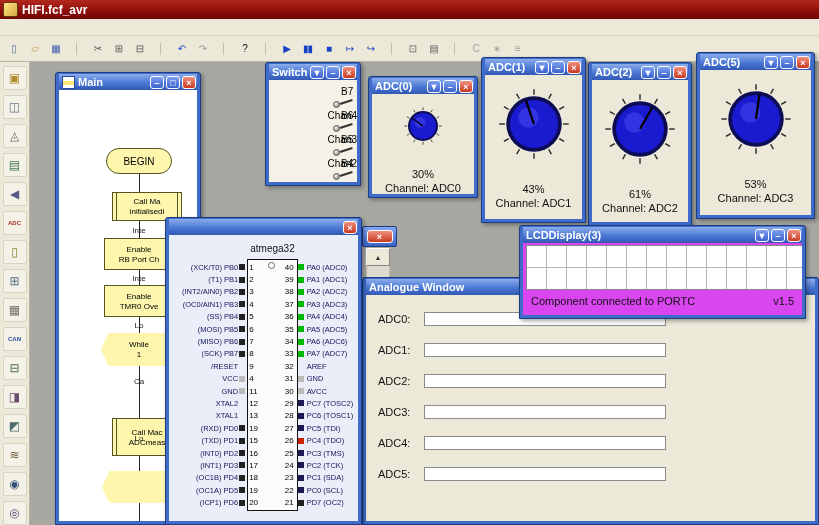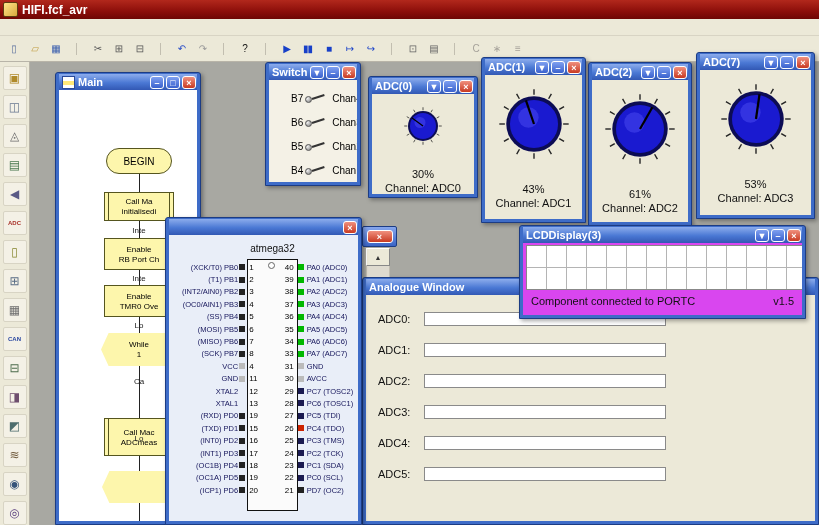--- a/index.html
+++ b/index.html
@@ -49,30 +49,30 @@
   
   .main-body{background:#fff;}
   .flow-icon{width:11px;height:11px;background:#fff;border:1px solid #2a4a9a;margin-right:3px;
     background:linear-gradient(180deg,#fff 40%,#ffe87a 40%,#ffe87a 70%,#fff 70%);}
   .fc-line{position:absolute;left:80px;top:84px;width:1px;height:349px;background:#222;}
   .fc{position:absolute;font:8px "Liberation Sans",sans-serif;color:#000;text-align:center;box-sizing:border-box;}
   .fc-oval{background:#fdf6ac;border:1px solid #55551f;border-radius:13px;font-size:10px;
     display:flex;align-items:center;justify-content:center;}
   .fc-box{background:#fdf6ac;border:1px solid #55551f;display:flex;flex-direction:column;
     justify-content:center;gap:1px;}
-  .fc-call{position:relative;}
+  .fc-call{position:relative;margin-left:8px;}
   .fc-call::before,.fc-call::after{content:"";position:absolute;top:0;bottom:0;width:1px;background:#55551f;}
   .fc-call::before{left:3px;} .fc-call::after{right:3px;}
   .fc-hex{background:#fdf6ac;clip-path:polygon(10% 0,90% 0,100% 50%,90% 100%,10% 100%,0 50%);
     display:flex;flex-direction:column;justify-content:center;gap:1px;}
   .fc-cap{font-size:8px;color:#222;}
 
   
   .sw-body{background:#f4f1e6;padding-top:6px;}
-  .sw-row{display:flex;align-items:center;height:24px;padding-left:22px;}
+  .sw-row{display:flex;align-items:flex-end;height:24px;padding-left:22px;flex-direction:column;}
   .sw-pin{width:16px;font-size:10px;}
   .sw{position:relative;width:26px;height:13px;flex:none;}
   .sw-knob{position:absolute;left:2px;top:4px;width:7px;height:7px;border-radius:50%;
     background:radial-gradient(circle at 30% 30%,#f2f2f2,#7a7a7a);border:1px solid #555;box-sizing:border-box;}
   .sw-lever{position:absolute;left:9px;top:6px;width:13px;height:2px;background:#333;
     transform:rotate(-18deg);transform-origin:left center;}
   .sw-wire{width:7px;height:1px;background:#333;margin:0 2px 0 1px;}
   .sw-chan{font-size:10px;}
 
   
@@ -547,21 +547,21 @@
         <line x1="40" y1="40" x2="40" y2="13" stroke="#000" stroke-width="2.4"></line>
       </g>
     </svg>
     <div class="adc-pct">61%</div>
     <div class="adc-ch">Channel: ADC2</div>
   </div>
 </div>
 
 <div class="win" style="left:696px;top:52px;width:119px;height:167px;z-index:3">
   <div class="titlebar">
-    <span class="wtitle">ADC(7)</span>
+    <span class="wtitle">ADC(5)</span>
     <span class="wbtns">
       <span class="wbtn">▼</span>
       <span class="wbtn">–</span>
       <span class="wbtn close">×</span>
     </span>
   </div>
   <div class="win-body adc-body">
     <svg class="knob" width="74" height="74" viewBox="0 0 80 80">
       <g class="knob-ticks">
           <line x1="71.5" y1="40.0" x2="77.5" y2="40.0" stroke="#222" stroke-width="1.5"></line>
@@ -666,20 +666,29 @@
         <div class="chip-row">
         <span class="pl">(SCK) PB7</span>
         <span class="pind" style="background: rgb(34, 34, 34);"></span>
         <span class="pnl">8</span>
         <span class="pmid"></span>
         <span class="pnr">33</span>
         <span class="pind" style="background: rgb(0, 184, 0);"></span>
         <span class="prr">PA7 (ADC7)</span>
       </div>
         <div class="chip-row">
+        <span class="pl">/RESET</span>
+        <span class="pind" style="background: transparent;"></span>
+        <span class="pnl">9</span>
+        <span class="pmid"></span>
+        <span class="pnr">32</span>
+        <span class="pind" style="background: transparent;"></span>
+        <span class="prr">AREF</span>
+      </div>
+        <div class="chip-row">
         <span class="pl">VCC</span>
         <span class="pind" style="background: rgb(187, 187, 187);"></span>
         <span class="pnl">4</span>
         <span class="pmid"></span>
         <span class="pnr">31</span>
         <span class="pind" style="background: rgb(187, 187, 187);"></span>
         <span class="prr">GND</span>
       </div>
         <div class="chip-row">
         <span class="pl">GND</span>

